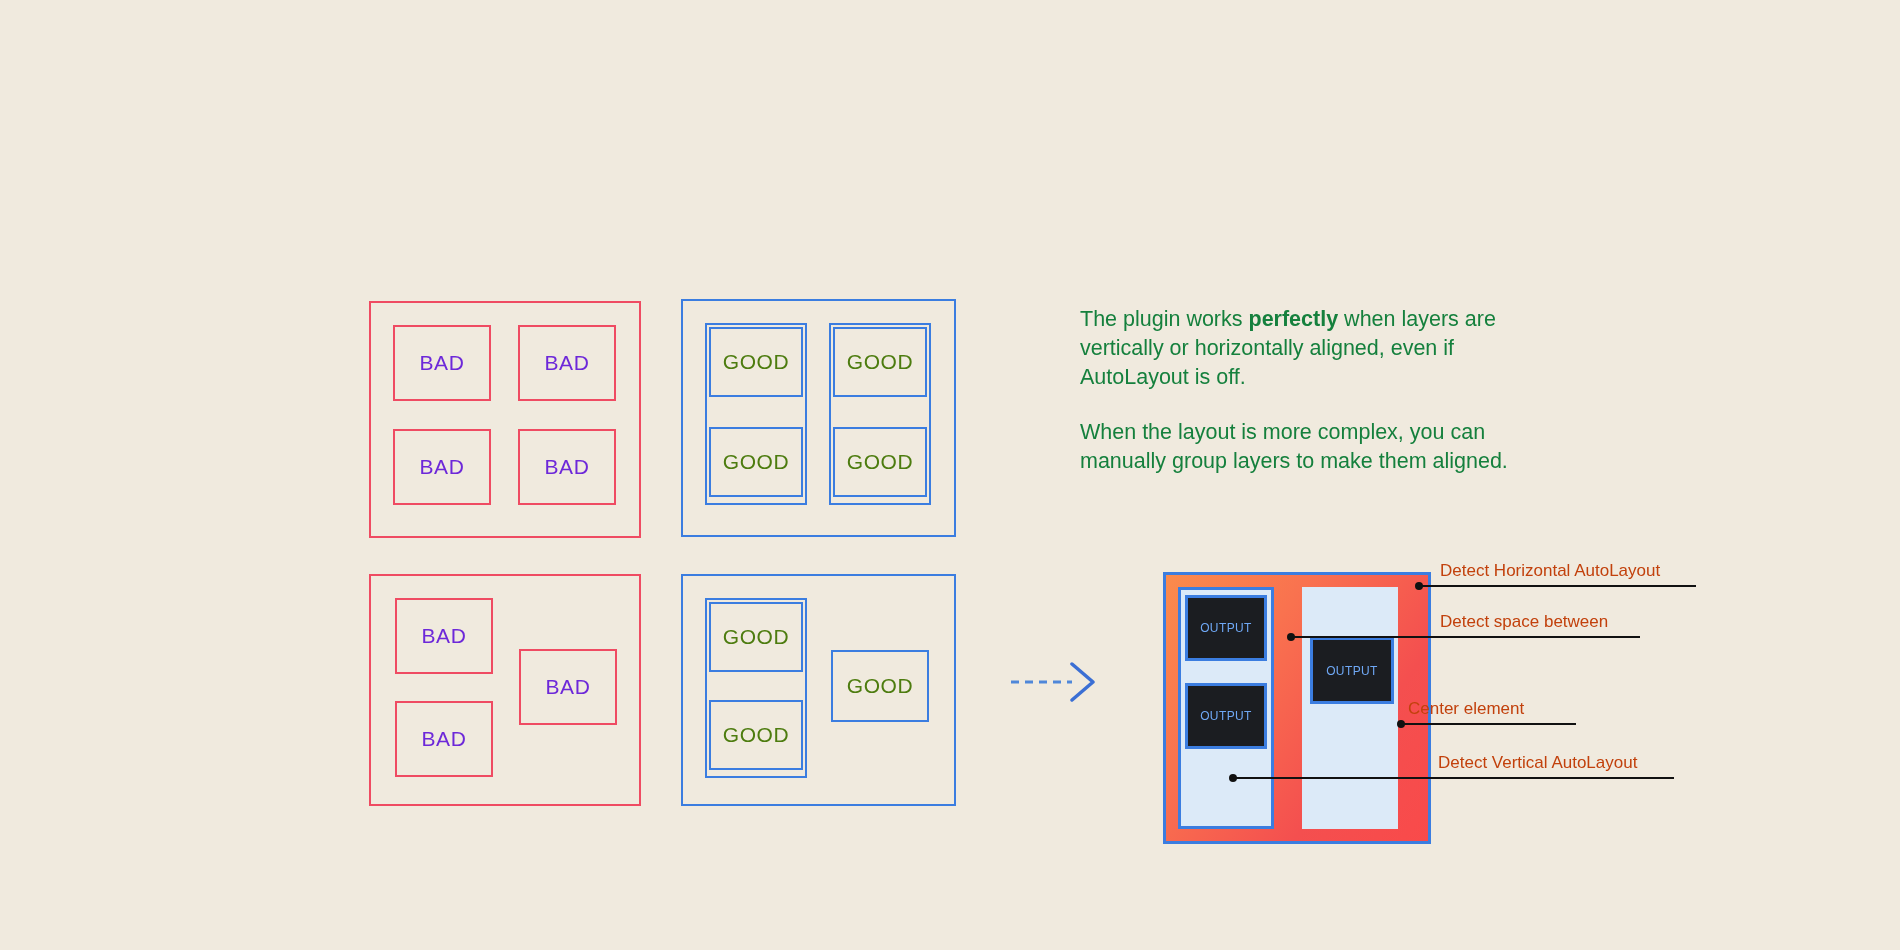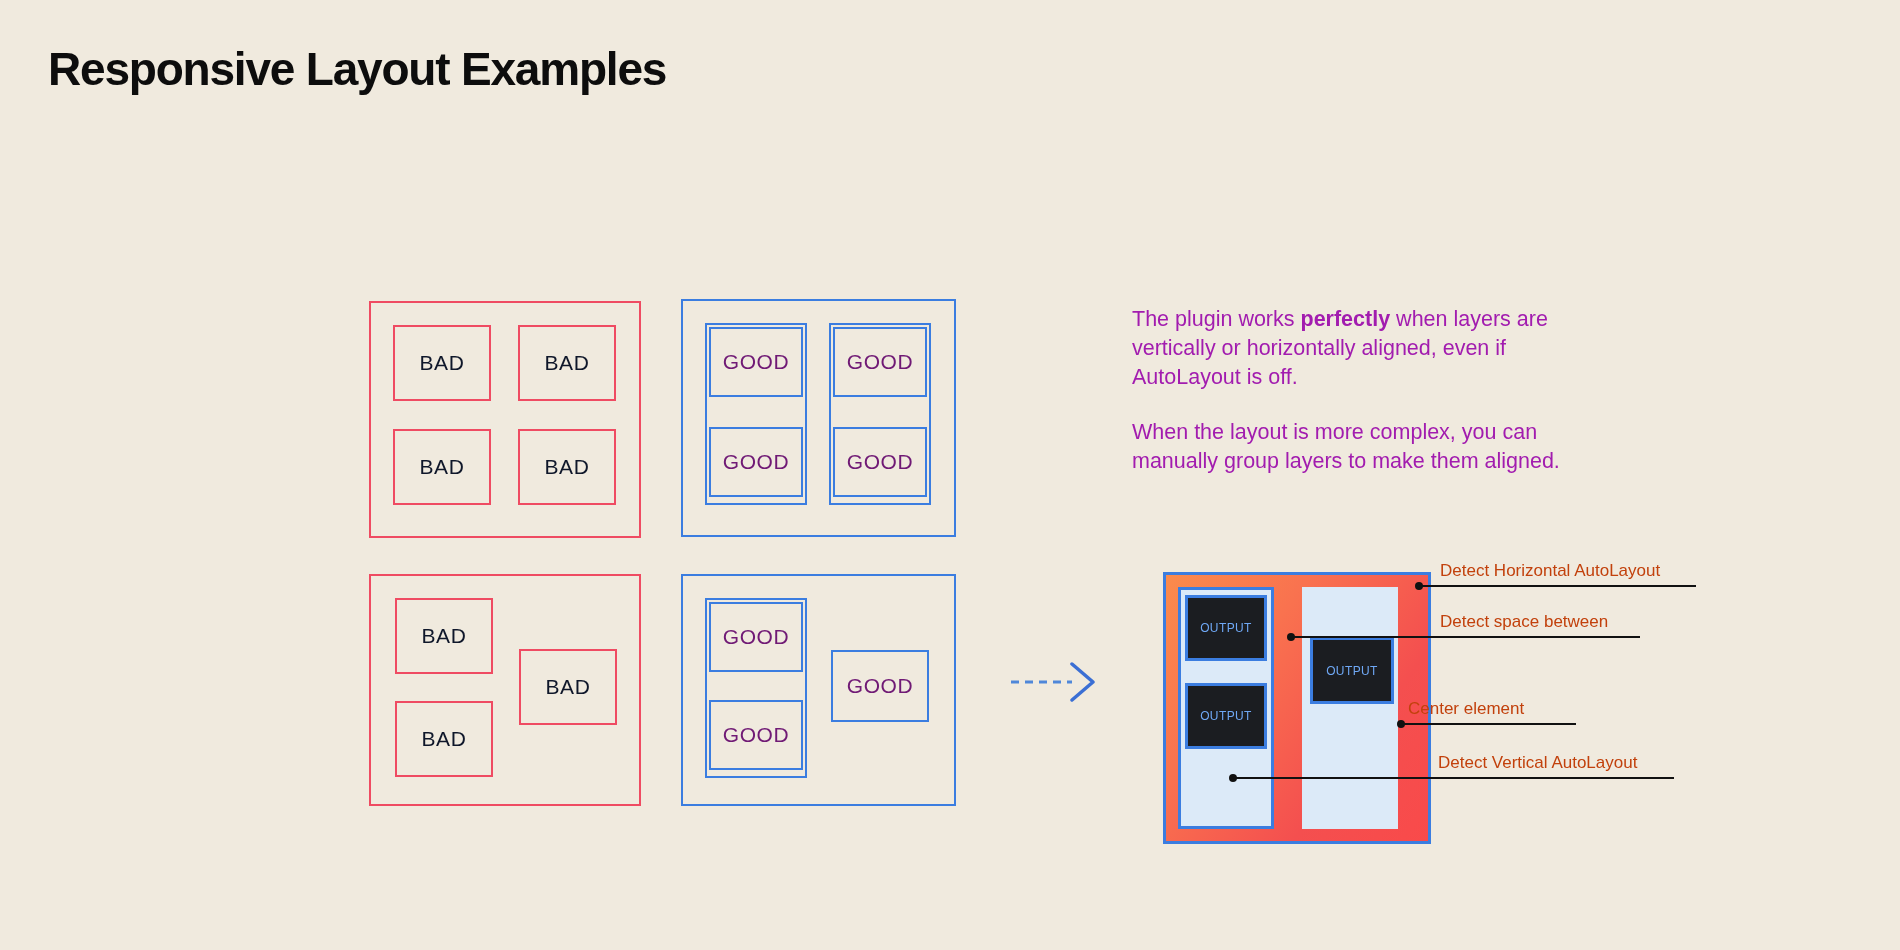--- a/index.html
+++ b/index.html
@@ -44,22 +44,22 @@
 
   .cell {
     position: absolute;
     box-sizing: border-box;
     display: flex;
     align-items: center;
     justify-content: center;
     font-size: 21px;
     letter-spacing: 0.6px;
   }
-  .cell.bad  { border: 2px solid #ef4b62; color: #0f172a; }
-  .cell.good { border: 2px solid #3b7de0; color: #701a75; }
+  .cell.bad  { border: 2px solid #ef4b62; color: #6d28d9; }
+  .cell.good { border: 2px solid #3b7de0; color: #4d7c0f; }
 
   
   .group-outline {
     position: absolute;
     box-sizing: border-box;
     border: 2px solid #3b7de0;
     pointer-events: none;
   }
 
   
@@ -134,37 +134,36 @@
     position: absolute;
     bottom: 4px;
     font-size: 17px;
     color: #c2410c;
     white-space: nowrap;
   }
 
   
   #description {
     position: absolute;
-    left: 1132px;
+    left: 1080px;
     top: 305px;
     width: 470px;
     font-size: 21.5px;
     line-height: 29px;
-    color: #a21caf;
+    color: #15803d;
   }
   #description p { margin: 0 0 26px 0; }
   #description p:last-child { margin-bottom: 0; }
   #description b { font-weight: bold; }
 </style>
 </head>
 <body>
 
 <div id="stage">
 
-  <div id="page-title">Responsive Layout Examples</div>
 
   <div class="panel bad" style="left:369px; top:301px; width:272px; height:237px;">
     <div class="cell bad" style="left:22px; top:22px; width:98px; height:76px;">BAD</div>
     <div class="cell bad" style="left:147px; top:22px; width:98px; height:76px;">BAD</div>
     <div class="cell bad" style="left:22px; top:126px; width:98px; height:76px;">BAD</div>
     <div class="cell bad" style="left:147px; top:126px; width:98px; height:76px;">BAD</div>
   </div>
 
   <div class="panel good" style="left:681px; top:299px; width:275px; height:238px;">
 

